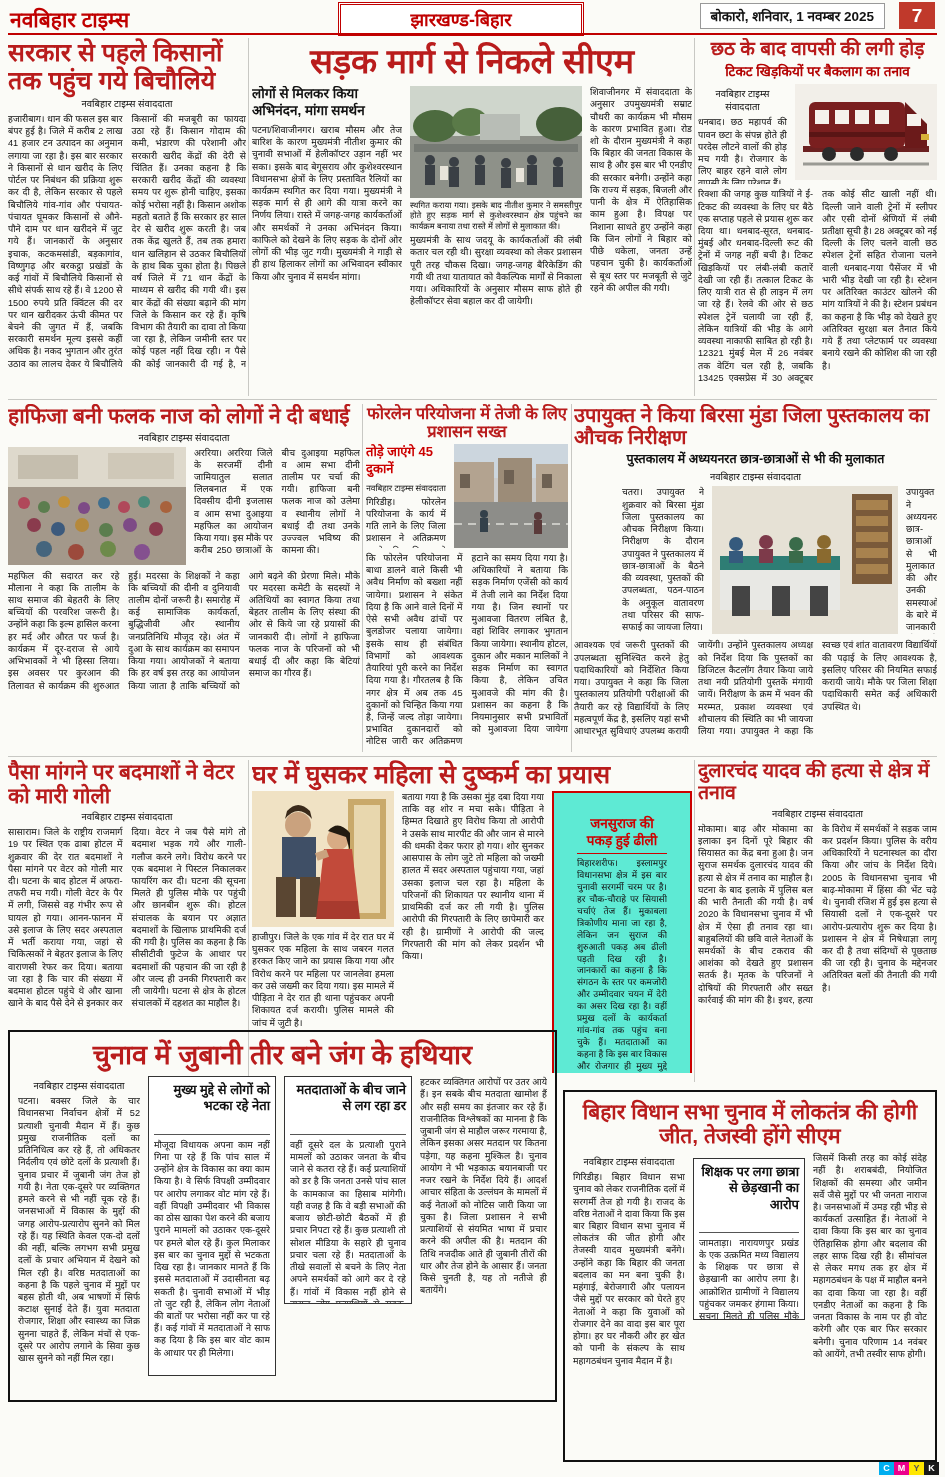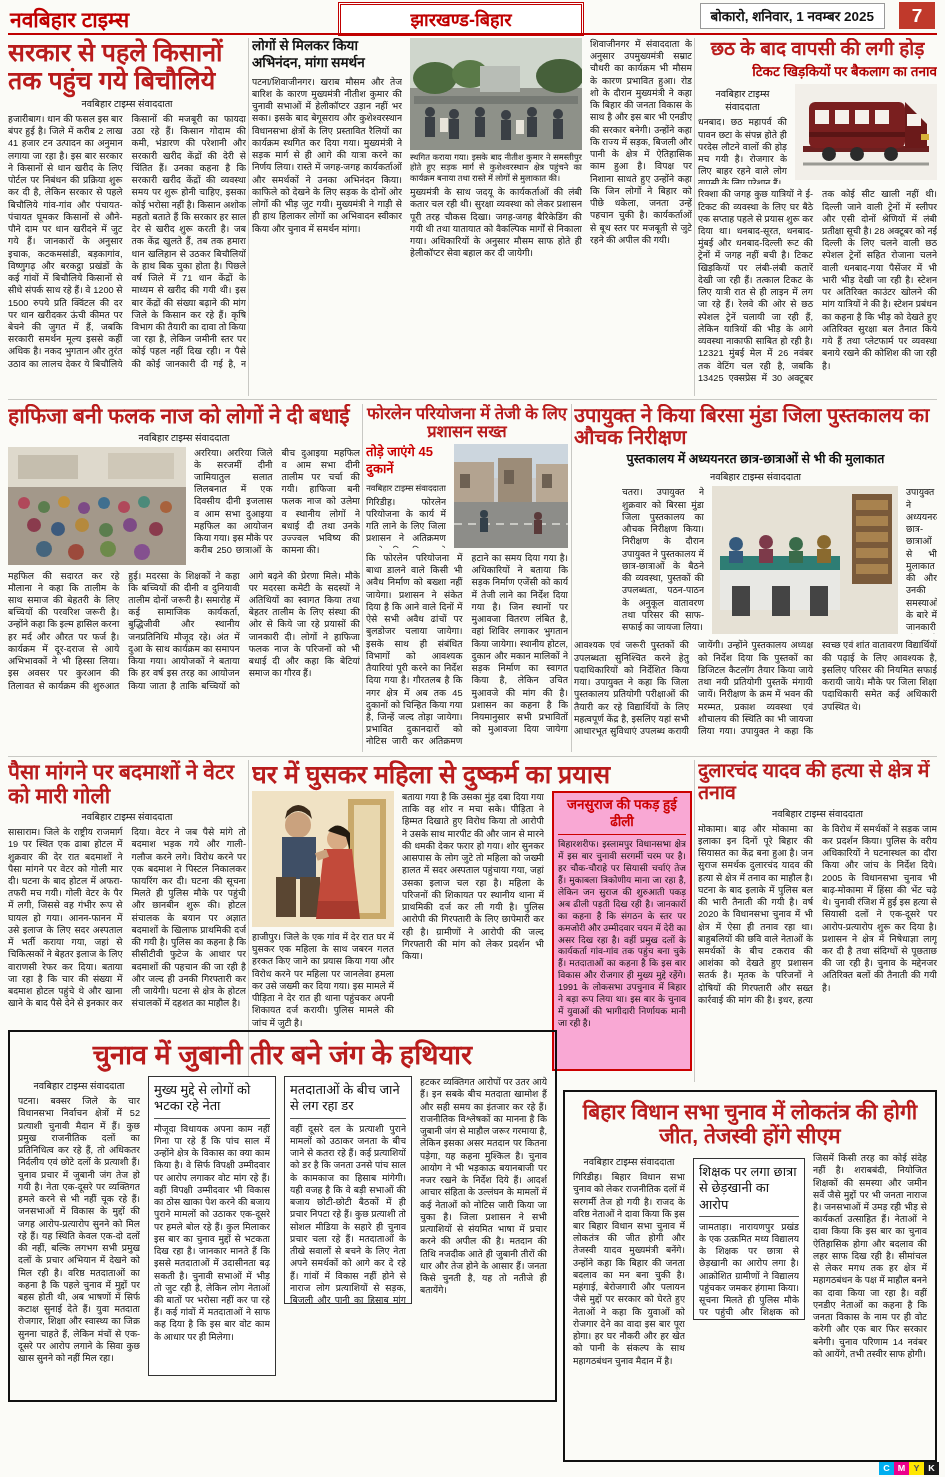--- a/index.html
+++ b/index.html
@@ -26,30 +26,30 @@
            color:#fff;font-size:19px;font-weight:bold;text-align:center;line-height:27px;}
   .header-rule{position:absolute;left:8px;right:8px;top:33px;height:2px;background:#c00000;}
 
   
   .kicker{font-size:29px;font-weight:800;text-align:center;letter-spacing:1px;color:#cc0000;
           border-bottom:3px solid #cc0000;padding-bottom:4px;margin-bottom:3px;line-height:1.05;}
   @supports (-webkit-text-stroke:1px red){
     .kicker{color:#fff;-webkit-text-stroke:1.3px #cc0000;}
   }
   .subhead{font-size:13.5px;font-weight:bold;line-height:1.25;margin-bottom:4px;}
-  .redsub{font-size:13.5px;font-weight:bold;color:#b30000;text-align:right;margin:2px 0 4px;}
+  .redsub{font-size:13.5px;font-weight:bold;color:#b30000;text-align:center;margin:2px 0 4px;}
   .highlight{font-size:13px;font-weight:bold;color:#cc0000;line-height:1.3;margin-bottom:4px;}
   .flexrow{display:flex;gap:8px;overflow:hidden;}
-  .redbox{border:2px solid #cc0000;padding:4px;overflow:hidden;background:#f9a8d4;}
+  .redbox{border:2px solid #cc0000;padding:23px;overflow:hidden;background:#5eead4;}
   .redbox .title{font-size:13.5px;font-weight:bold;color:#cc0000;text-align:center;line-height:1.25;
                  border-bottom:1px solid #cc0000;padding-bottom:3px;margin-bottom:4px;}
   .boxed{border:2px solid #111;padding:8px;box-sizing:border-box;}
   .subbox{border:1.5px solid #333;padding:5px;overflow:hidden;box-sizing:border-box;background:#fff;}
-  .subbox .title{font-size:13px;font-weight:normal;text-align:left;line-height:1.25;
-                 border-bottom:1px solid #555;padding-bottom:3px;margin-bottom:4px;}
+  .subbox .title{font-size:13px;font-weight:bold;text-align:right;line-height:1.25;
+                 border-bottom:1px solid #555;padding-bottom:19px;margin-bottom:4px;}
 
   
   .printbar{position:absolute;right:6px;bottom:2px;display:flex;}
   .printbar span{width:15px;height:13px;font-size:9px;font-weight:bold;text-align:center;line-height:13px;}
 </style>
 </head>
 <body>
 
 <div class="page">
 
@@ -68,20 +68,21 @@
   <div class="vrule" style="left:248px;top:760px;height:322px;"></div>
   <div class="vrule" style="left:694px;top:760px;height:322px;"></div>
 
   <section class="sec" style="left:8px;top:38px;width:238px;height:358px;">
     <div class="hl" style="font-size:25px;">सरकार से पहले किसानों तक पहुंच गये बिचौलिये</div>
     <div class="byline">नवबिहार टाइम्स संवाददाता</div>
     <div class="body cols2" style="height:268px;">हजारीबाग। धान की फसल इस बार बंपर हुई है। जिले में करीब 2 लाख 41 हजार टन उत्पादन का अनुमान लगाया जा रहा है। इस बार सरकार ने किसानों से धान खरीद के लिए पोर्टल पर निबंधन की प्रक्रिया शुरू कर दी है, लेकिन सरकार से पहले बिचौलिये गांव-गांव और पंचायत-पंचायत घूमकर किसानों से औने-पौने दाम पर धान खरीदने में जुट गये हैं। जानकारों के अनुसार इचाक, कटकमसांडी, बड़कागांव, विष्णुगढ़ और बरकट्ठा प्रखंडों के कई गांवों में बिचौलिये किसानों से सीधे संपर्क साध रहे हैं। वे 1200 से 1500 रुपये प्रति क्विंटल की दर पर धान खरीदकर ऊंची कीमत पर बेचने की जुगत में हैं, जबकि सरकारी समर्थन मूल्य इससे कहीं अधिक है। नकद भुगतान और तुरंत उठाव का लालच देकर ये बिचौलिये किसानों की मजबूरी का फायदा उठा रहे हैं। किसान गोदाम की कमी, भंडारण की परेशानी और सरकारी खरीद केंद्रों की देरी से चिंतित हैं। उनका कहना है कि सरकारी खरीद केंद्रों की व्यवस्था समय पर शुरू होनी चाहिए, इसका कोई भरोसा नहीं है। किसान अशोक महतो बताते हैं कि सरकार हर साल देर से खरीद शुरू करती है। जब तक केंद्र खुलते हैं, तब तक हमारा धान खलिहान से उठकर बिचौलियों के हाथ बिक चुका होता है। पिछले वर्ष जिले में 71 धान केंद्रों के माध्यम से खरीद की गयी थी। इस बार केंद्रों की संख्या बढ़ाने की मांग जिले के किसान कर रहे हैं। कृषि विभाग की तैयारी का दावा तो किया जा रहा है, लेकिन जमीनी स्तर पर कोई पहल नहीं दिख रही। न पैसे की कोई जानकारी दी गई है, न किसानों की खरीद तिथि की जानकारी दी गई है। मालूम हो कि पिछली बार सरकार ने 2300 रुपये प्रति क्विंटल के दर से धान खरीदा था, जिस पर 100 रुपये बोनस भी दिया गया था।</div>
   </section>
 
   <section class="sec" style="left:252px;top:38px;width:440px;height:358px;">
+    <div class="hl" style="font-size:34px;text-align:center;margin:4px 0 6px;">सड़क मार्ग से निकले सीएम</div>
     <div class="flexrow" style="height:262px;">
       <div style="width:150px;overflow:hidden;">
         <div class="subhead">लोगों से मिलकर किया अभिनंदन, मांगा समर्थन</div>
         <div class="body">पटना/शिवाजीनगर। खराब मौसम और तेज बारिश के कारण मुख्यमंत्री नीतीश कुमार की चुनावी सभाओं में हेलीकॉप्टर उड़ान नहीं भर सका। इसके बाद बेगूसराय और कुशेश्वरस्थान विधानसभा क्षेत्रों के लिए प्रस्तावित रैलियों का कार्यक्रम स्थगित कर दिया गया। मुख्यमंत्री ने सड़क मार्ग से ही आगे की यात्रा करने का निर्णय लिया। रास्ते में जगह-जगह कार्यकर्ताओं और समर्थकों ने उनका अभिनंदन किया। काफिले को देखने के लिए सड़क के दोनों ओर लोगों की भीड़ जुट गयी। मुख्यमंत्री ने गाड़ी से ही हाथ हिलाकर लोगों का अभिवादन स्वीकार किया और चुनाव में समर्थन मांगा।</div>
       </div>
       <div style="width:172px;overflow:hidden;">
         <svg class="photo" width="172" height="112" viewBox="0 0 172 112">
           <rect width="172" height="50" fill="#cfd6cc"></rect>
           <rect y="50" width="172" height="62" fill="#8e9189"></rect>
           <ellipse cx="25" cy="40" rx="22" ry="16" fill="#4d6b3f"></ellipse>

